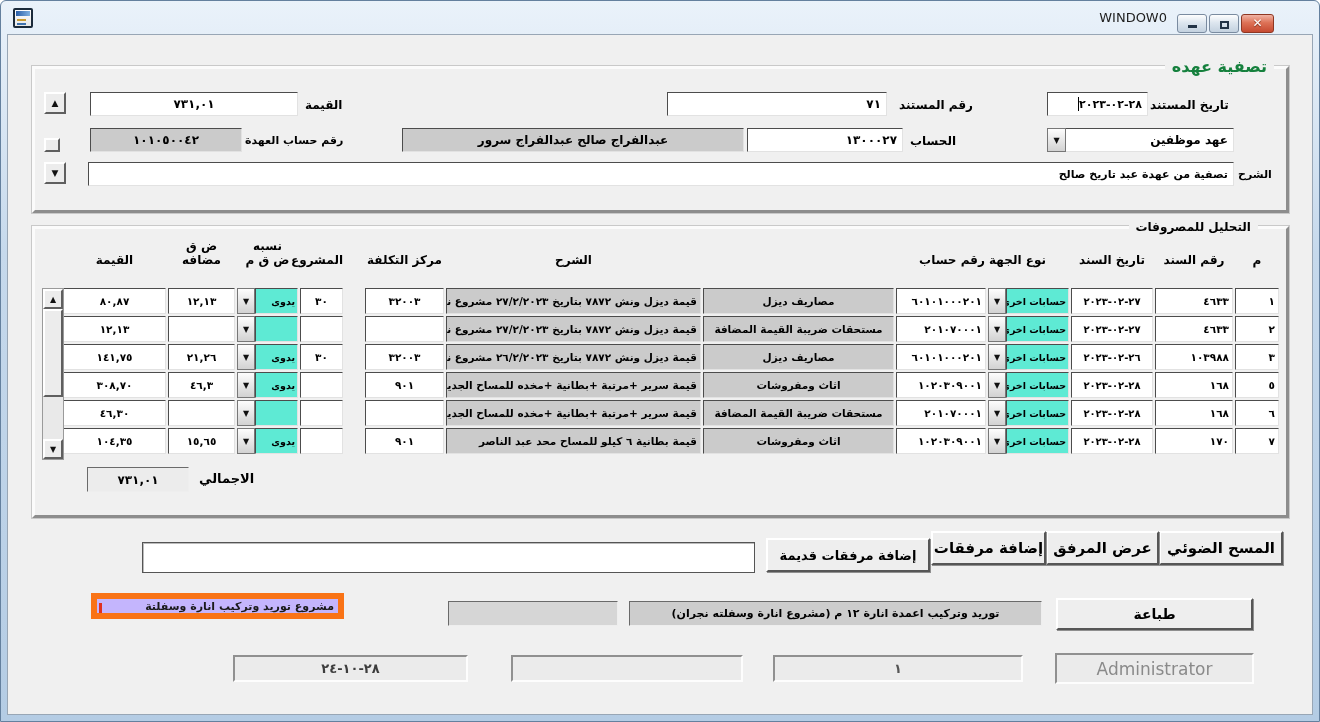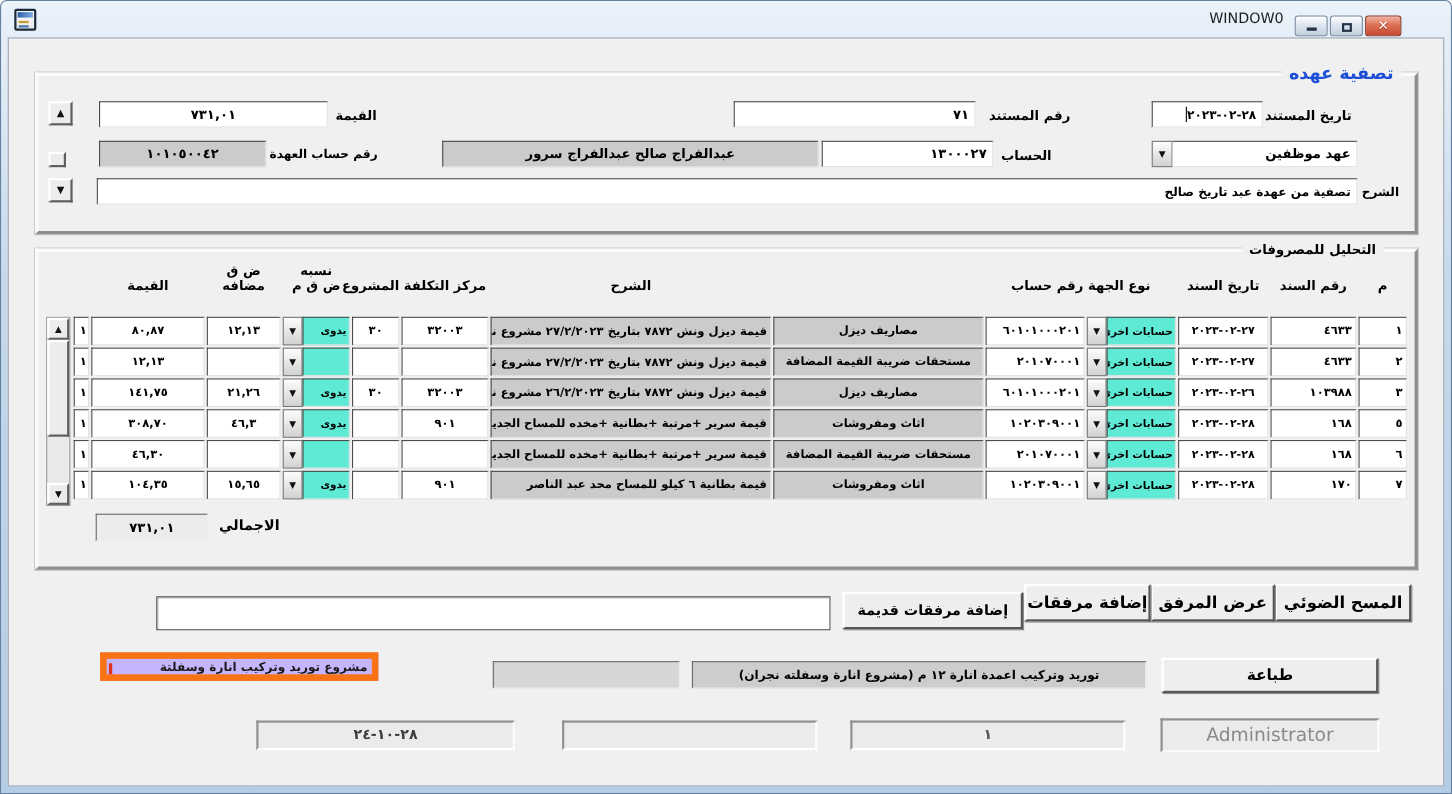--- a/index.html
+++ b/index.html
@@ -31,21 +31,21 @@
 
   
   .client { position:absolute; left:6px; right:6px; top:33px; bottom:6px;
     background:#f0f0f0; border:1px solid #98a6b5; }
   .layer { position:absolute; left:-6px; top:-33px; width:1320px; height:722px; }
 
   
   .group { position:absolute; border:3px solid; border-color:#fbfbfb #8d8d8d #8d8d8d #fbfbfb;
     box-shadow:0 0 0 1px #c9c9c9; background:#f0f0f0; }
   .legend { position:absolute; top:-12px; background:#f0f0f0; padding:0 7px; font-weight:bold; direction:rtl; }
-  .legend-red { color:#1d4ed8; font-size:16px; right:12px; }
+  .legend-red { color:#15803d; font-size:16px; right:12px; }
   .legend-black { color:#000; font-size:12px; right:28px; top:-9px; }
 
   .lbl { position:absolute; font-weight:bold; font-size:12px; color:#000; direction:rtl; white-space:nowrap; }
 
   .tb { position:absolute; background:#fff; border:1px solid; border-color:#4c4c4c #e2e2e2 #e2e2e2 #4c4c4c;
     font-weight:bold; font-size:12px; color:#000; display:flex; align-items:center; direction:rtl;
     padding:0 5px; white-space:nowrap; overflow:hidden; }
   .tb.gray { background:#cbcbcb; }
   .tb.center { justify-content:center; }
   .tb.ltr { direction:ltr; }
@@ -69,21 +69,21 @@
   .cell.gray { background:#cbcbcb; }
   .cell.center { justify-content:center; }
   .cell.right { justify-content:flex-start; } 
   .combo { display:flex; direction:rtl; border:none; padding:0; background:transparent; overflow:visible; }
   .combo .cfield { flex:1; background:#5eead4; border:1px solid; border-color:#4c4c4c #e2e2e2 #e2e2e2 #4c4c4c;
     font-weight:bold; font-size:9.5px; display:flex; align-items:center; padding:0 2px;
     white-space:nowrap; overflow:hidden; direction:rtl; }
   .combo .ddbtn { width:18px; }
 
   .w-serial{width:44px;} .w-voucher{width:78px;} .w-vdate{width:82px;} .w-entity{width:81px;}
-  .w-accno{width:90px;} .w-accname{width:191px;} .w-desc{width:255px;} .w-cc{width:79px;}
+  .w-accno{width:90px;} .w-accname{width:191px;} .w-desc{width:255px;} .w-cc{width:79px;margin-left:20px;}
   .w-proj{width:43px;} .w-ratio{width:61px;} .w-vat{width:67px;} .w-val{width:103px;} .w-flag{width:14px;}
   .cell.w-vdate { direction:ltr; justify-content:center; font-size:10px; }
 
   
   .vscroll { position:absolute; left:40px; top:286px; width:22px; height:172px;
     background:#e9e9e9; border:1px solid #9a9a9a; }
   .sbtn { position:absolute; left:0; width:20px; height:20px; background:#ececec;
     border:2px solid; border-color:#fff #5f5f5f #5f5f5f #fff;
     display:flex; align-items:center; justify-content:center; font-size:8px; color:#111; }
   .sthumb { position:absolute; left:0; top:20px; width:20px; height:88px; background:#ececec;

